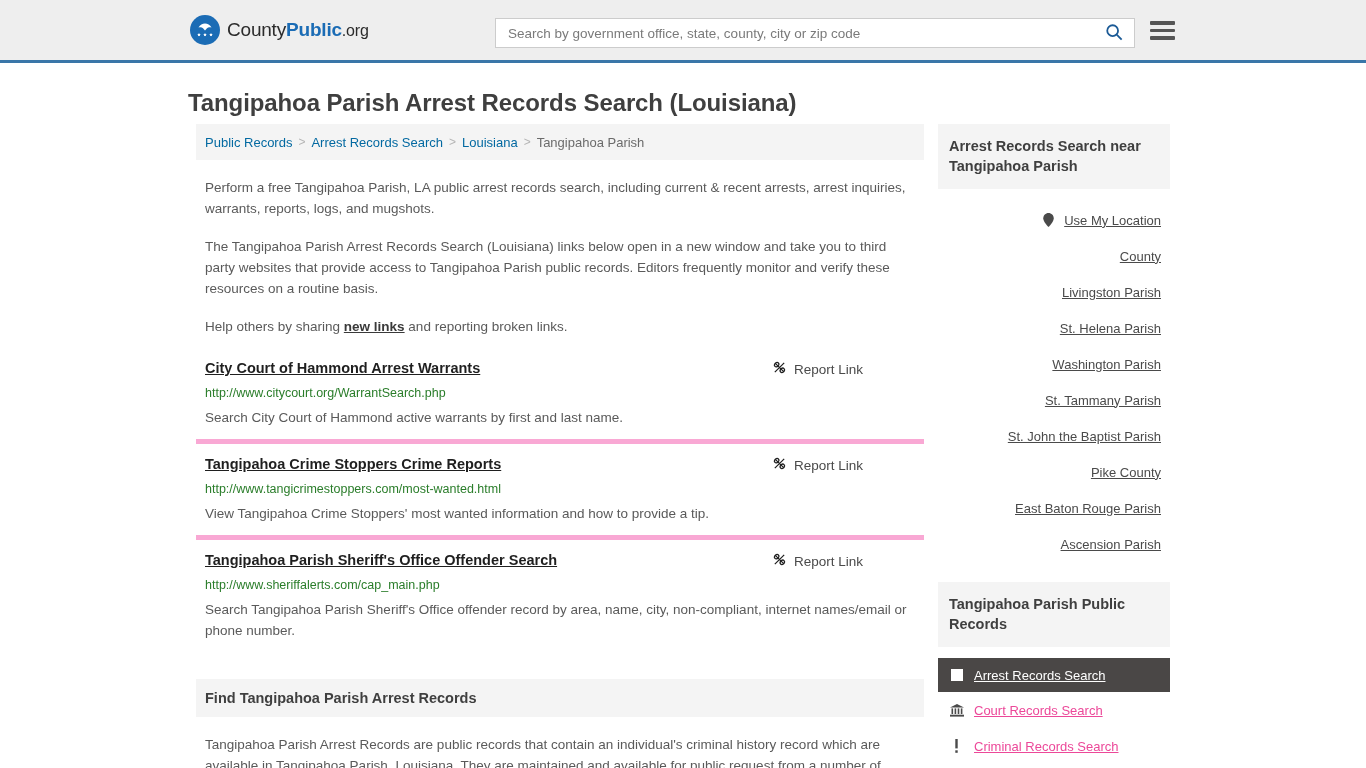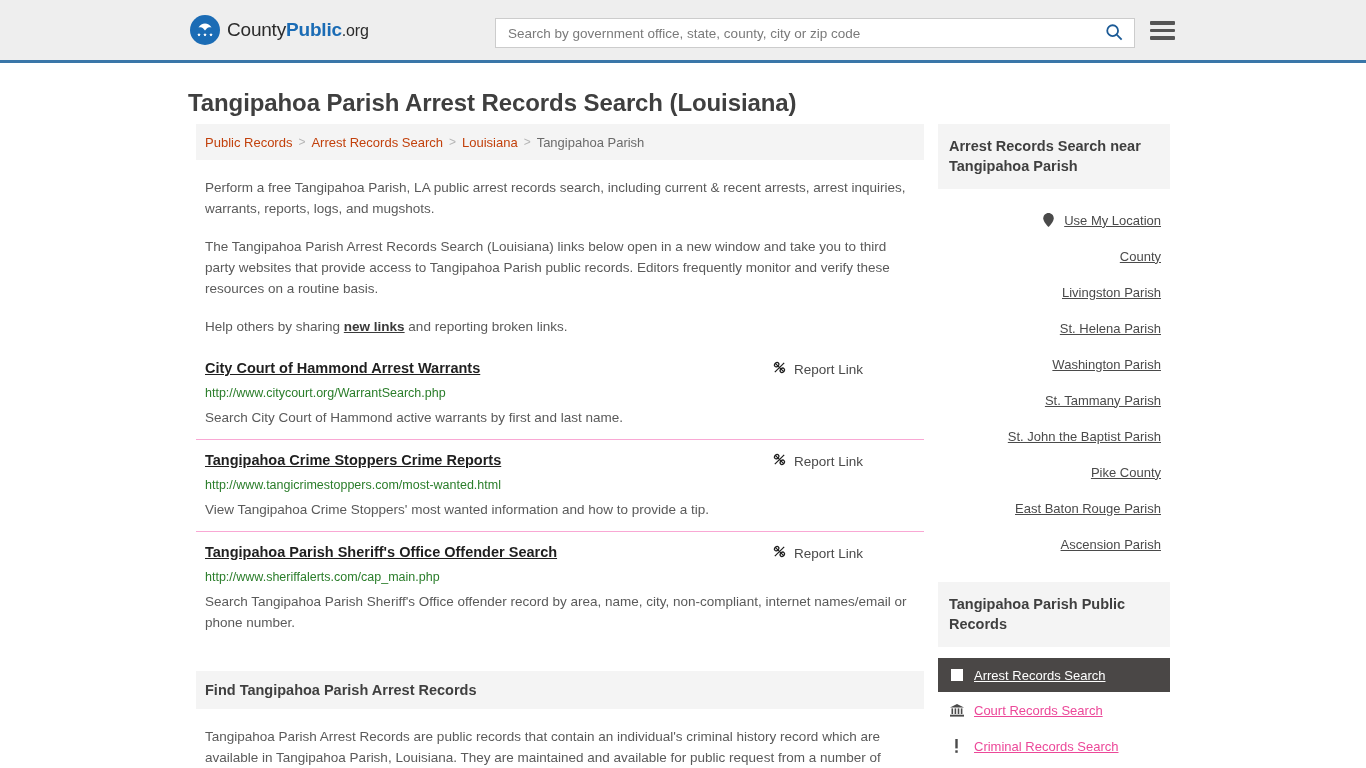--- a/index.html
+++ b/index.html
@@ -123,21 +123,21 @@
   
   .breadcrumb {
     background: #f4f4f4;
     height: 36px;
     display: flex;
     align-items: center;
     padding-left: 9px;
     font-size: 13px;
   }
   .breadcrumb a {
-    color: #c2410c;
+    color: #0369a1;
     text-decoration: none;
   }
   .breadcrumb .sep {
     color: #b5b5b5;
     margin: 0 6px;
     font-size: 12px;
   }
   .breadcrumb .current { color: #6b6b6b; }
 
   
@@ -152,21 +152,21 @@
   .intro a.newlinks {
     color: #3a3a3a;
     font-weight: bold;
     text-decoration: underline;
   }
 
   
   .results { margin-top: 22px; }
   .result {
     padding: 0 9px 11px 9px;
-    border-bottom: 1px solid #f9a8d4;
+    border-bottom: 5px solid #f9a8d4;
     margin-bottom: 11px;
     position: relative;
   }
   .result:last-child { border-bottom: 0; }
   .result-head {
     display: flex;
     justify-content: space-between;
     align-items: flex-start;
   }
   .result-title {

